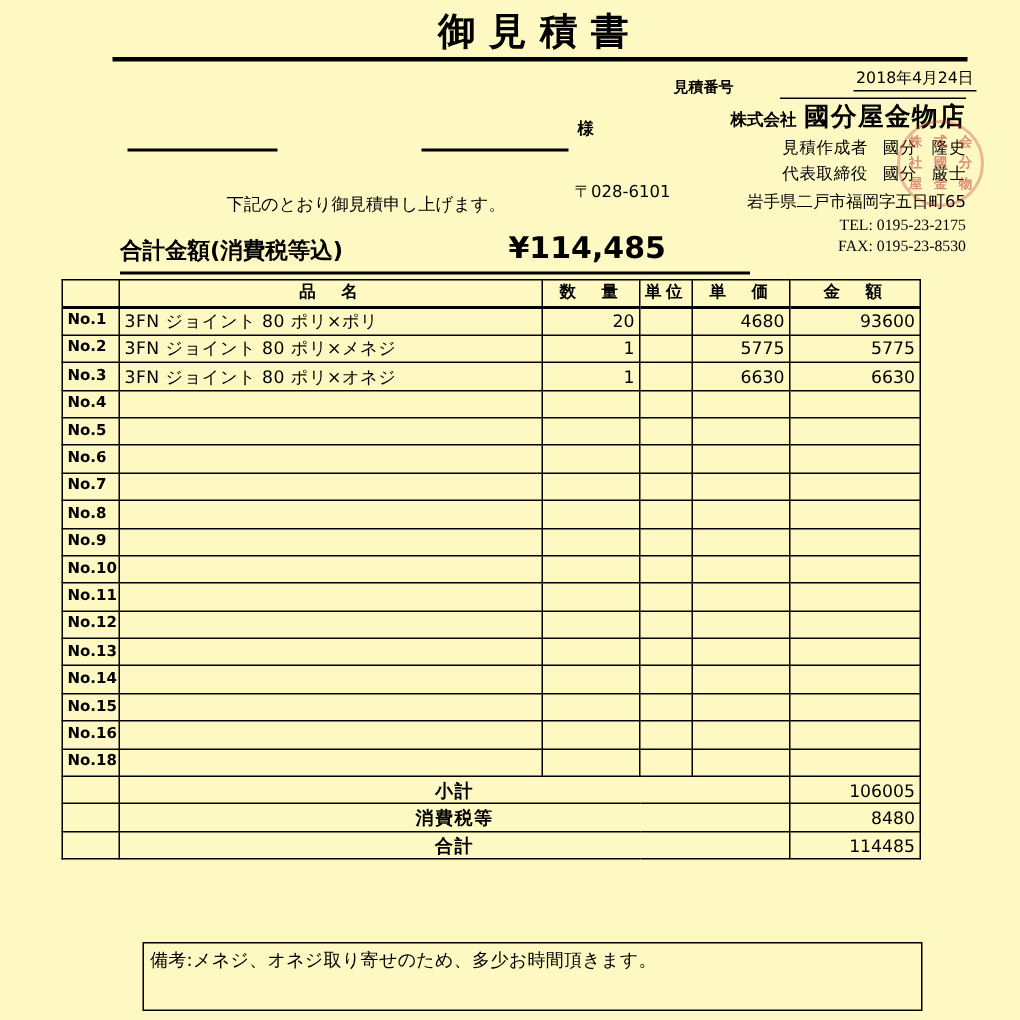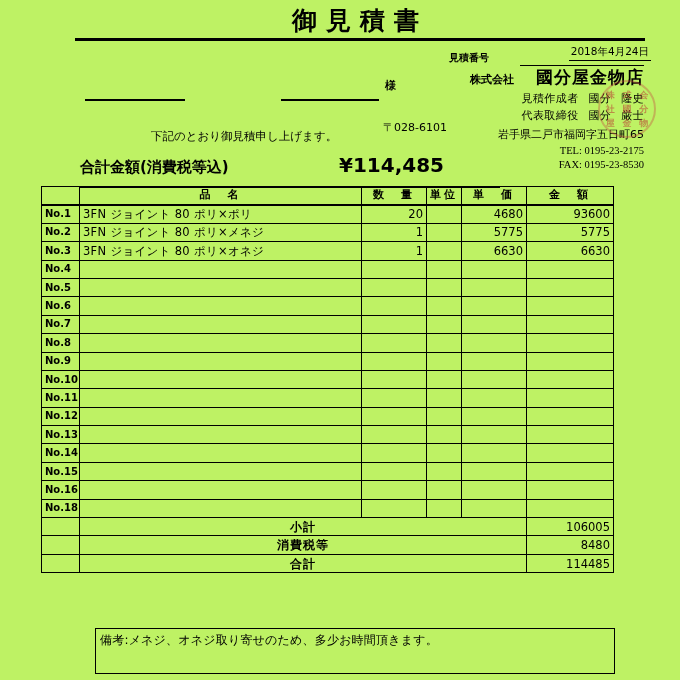--- a/index.html
+++ b/index.html
@@ -10,21 +10,21 @@
     background: #ffffff;
     font-family: "DejaVu Sans", "Liberation Sans", sans-serif;
     color: #000000;
     overflow: hidden;
   }
 
   #page {
     position: relative;
     width: 680px;
     height: 680px;
-    background: #bef264;
+    background: #fef9c3;
   }
 
   
   #title-wrap {
     position: absolute;
     left: 75px;
     top: 6px;
     width: 570px;
     text-align: center;
     border-bottom: 3px solid #000;
@@ -74,21 +74,20 @@
     right: 36px;
     top: 66px;
     width: 250px;
     text-align: right;
   }
   #company-name-row {
     display: flex;
     justify-content: flex-end;
     align-items: baseline;
     white-space: nowrap;
-    gap: 17px;
   }
   #company-prefix {
     font-size: 11px;
     font-weight: bold;
     letter-spacing: 0px;
     margin-right: 5px;
   }
   #company-name {
     font-size: 17px;
     font-weight: bold;
@@ -185,21 +184,21 @@
 
   
   #grand-total {
     position: absolute;
     left: 80px;
     top: 153px;
     width: 420px;
     border-bottom: 2.6px solid #000;
     display: flex;
     align-items: baseline;
-    padding-bottom: 9px;
+    padding-bottom: 4px;
   }
   #grand-total-label {
     font-size: 15px;
     font-weight: bold;
     letter-spacing: 0px;
   }
   #grand-total-value {
     margin-left: auto;
     margin-right: 56px;
     font-size: 20px;

